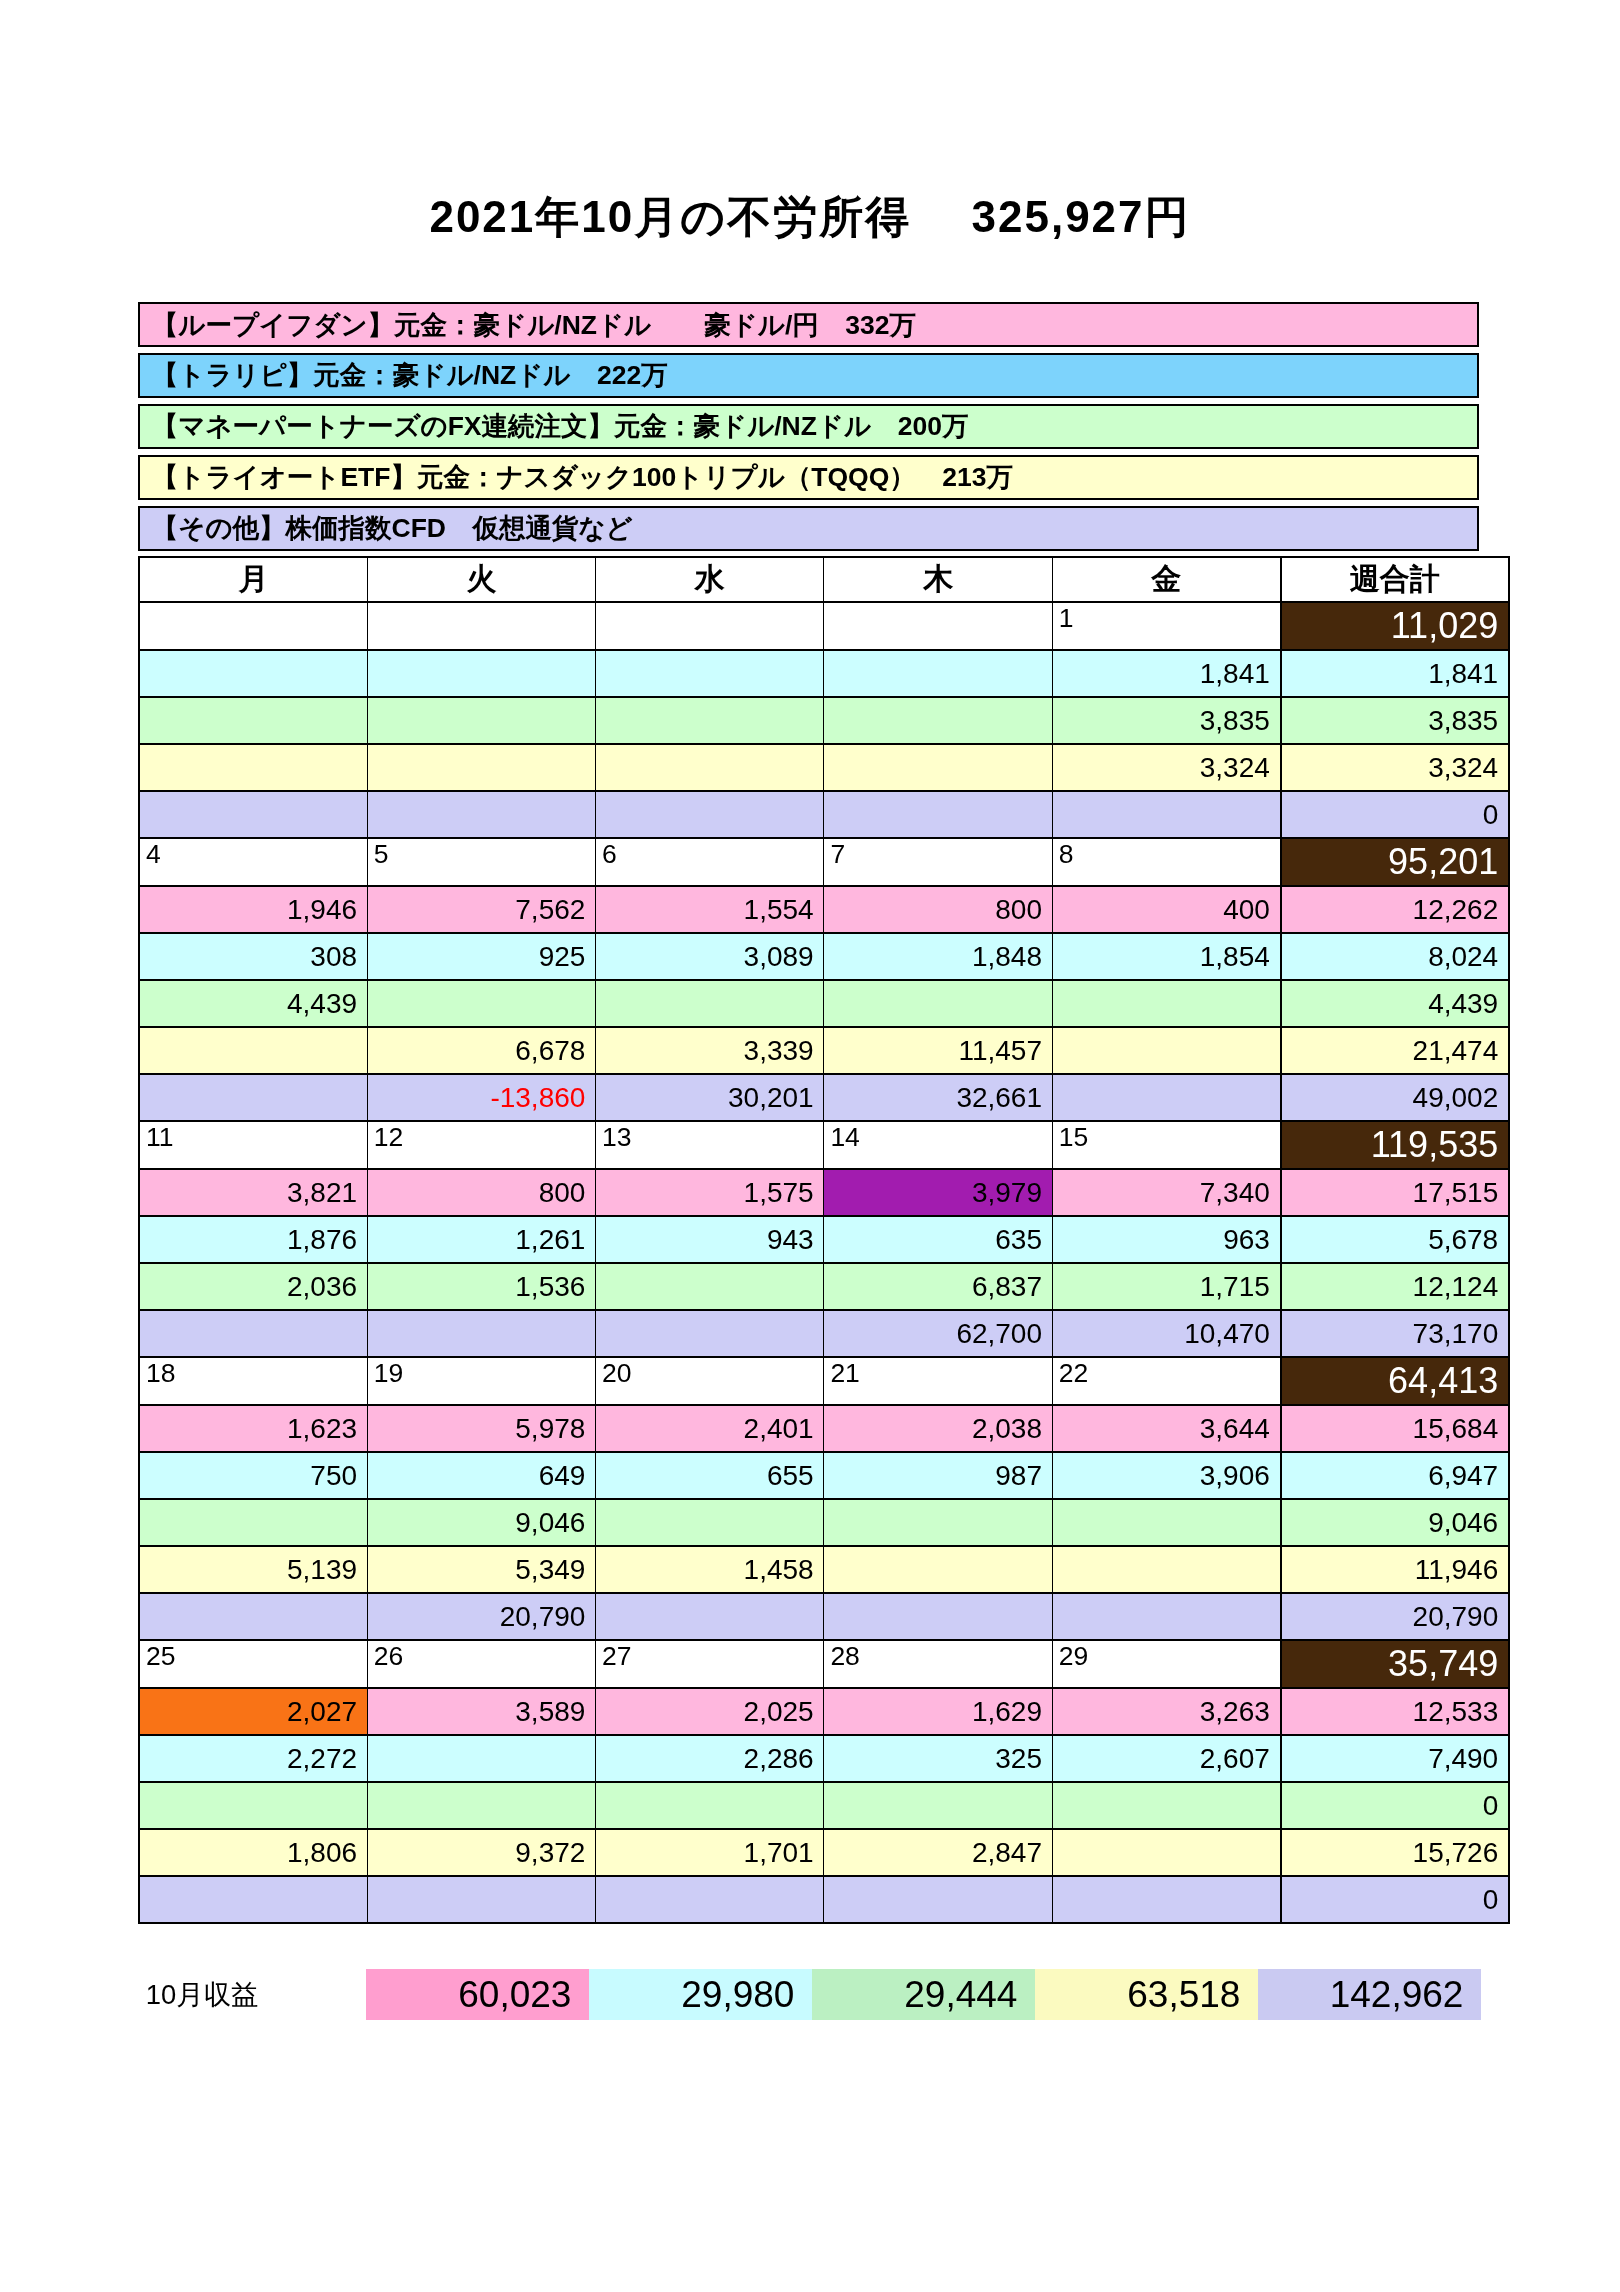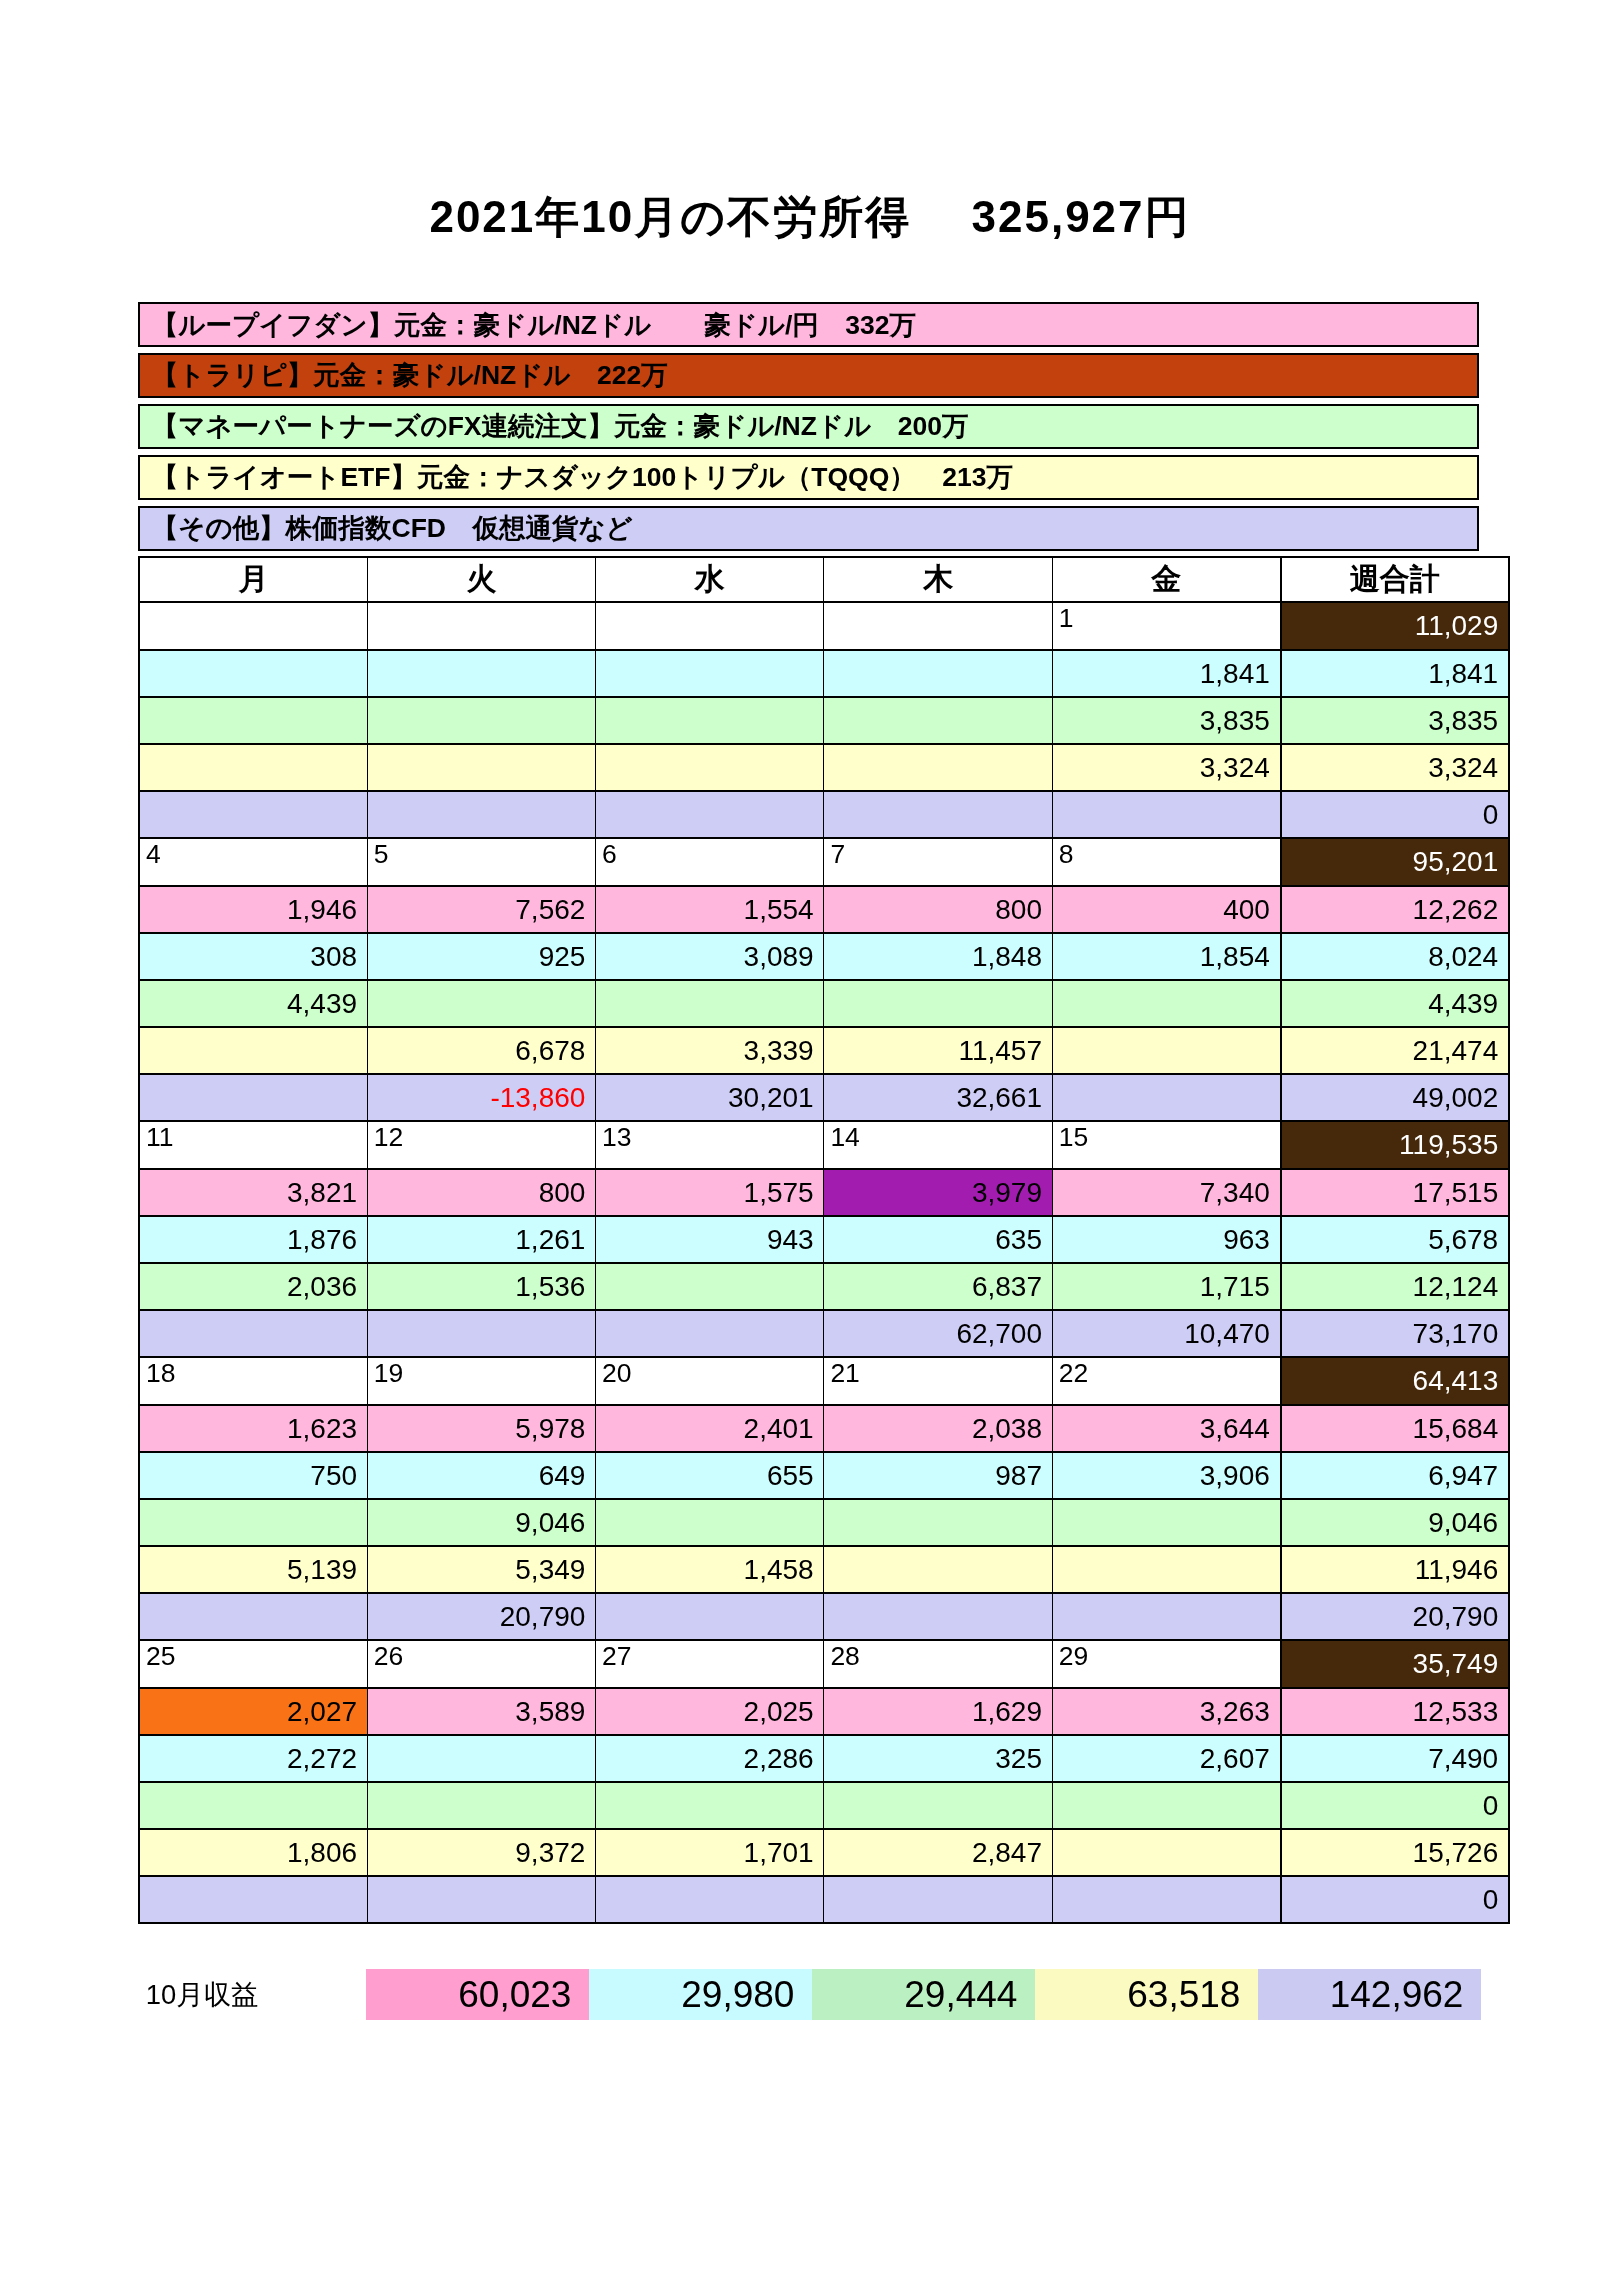--- a/index.html
+++ b/index.html
@@ -74,21 +74,21 @@
     vertical-align:middle;
   }
   table.cal td.total{
     border-left:2.9px solid #000;
     text-align:right;
     padding-right:9.8px;
     vertical-align:middle;
   }
   table.cal td.wk-total{
     color:#fff;
-    font-size:28px;
+    font-size:36px;
   }
   table.cal td.neg{color:#ff0000;}
   .summary{
     display:flex;
     margin:45px 0 0 138px;
     height:51px;
     align-items:stretch;
   }
   .summary .label{
     width:228px;
@@ -110,21 +110,21 @@
 </style>
 </head>
 <body>
 
 <div class="title">2021年10月の不労所得　 325,927円</div>
 
 <div class="legend" id="legend">
     <div class="legend-item" style="background: rgb(255, 183, 222);">
       <span>【ループイフダン】元金：豪ドル/NZドル　　豪ドル/円　332万</span>
     </div>
-    <div class="legend-item" style="background: #c2410c;">
+    <div class="legend-item" style="background: #7dd3fc;">
       <span>【トラリピ】元金：豪ドル/NZドル　222万</span>
     </div>
     <div class="legend-item" style="background: rgb(204, 255, 204);">
       <span>【マネーパートナーズのFX連続注文】元金：豪ドル/NZドル　200万</span>
     </div>
     <div class="legend-item" style="background: rgb(255, 255, 204);">
       <span>【トライオートETF】元金：ナスダック100トリプル（TQQQ）　213万</span>
     </div>
     <div class="legend-item" style="background: rgb(205, 205, 246);">
       <span>【その他】株価指数CFD　仮想通貨など</span>

